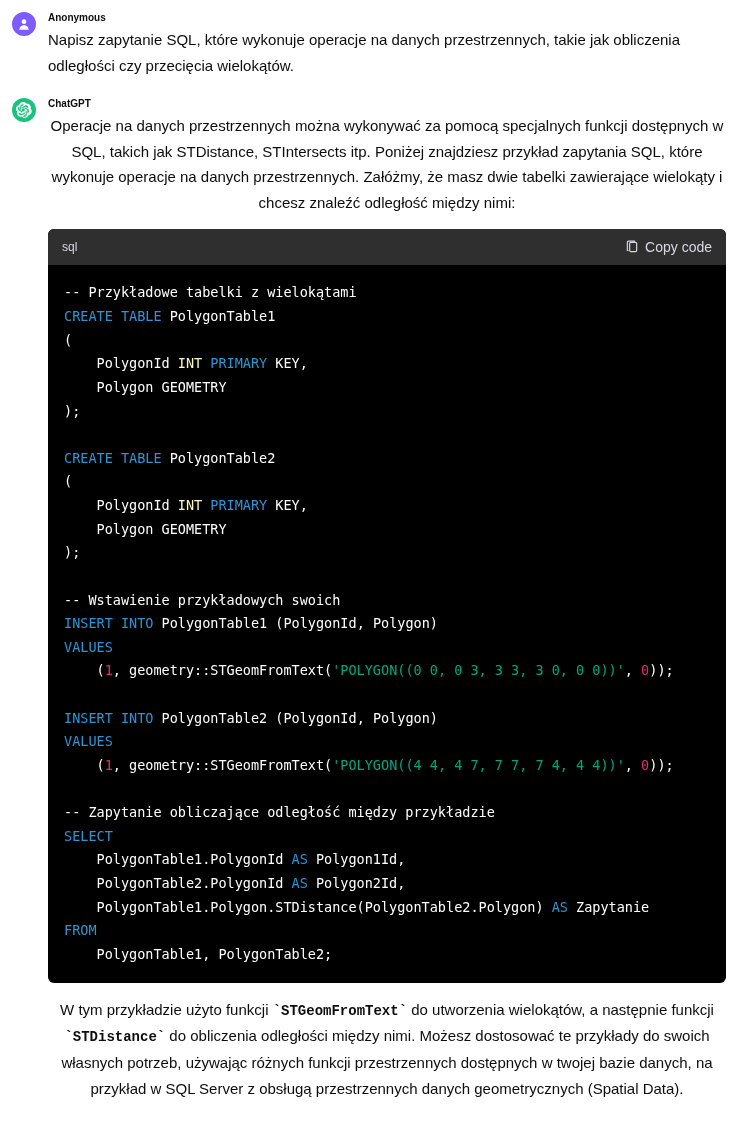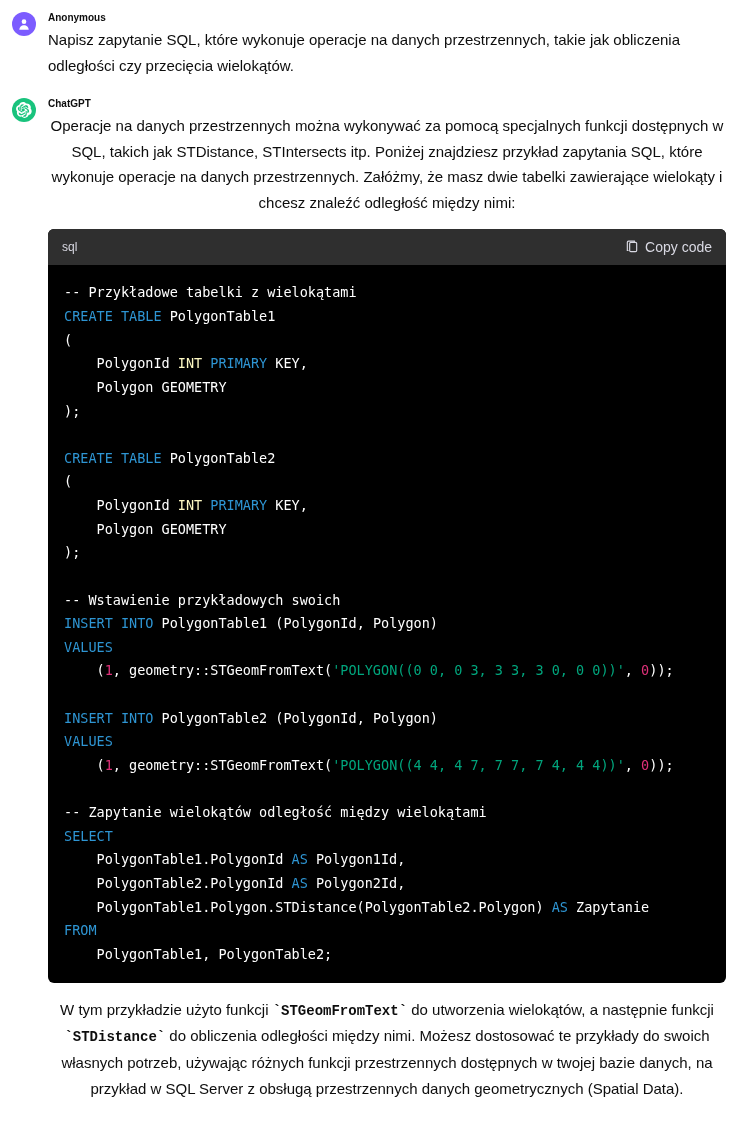--- a/index.html
+++ b/index.html
@@ -172,21 +172,21 @@
 
 <span class="tok-comment">-- Wstawienie przykładowych swoich</span>
 <span class="tok-keyword">INSERT</span> <span class="tok-keyword">INTO</span><span> PolygonTable1 (PolygonId, Polygon)</span>
 <span class="tok-keyword">VALUES</span>
 <span>    (</span><span class="tok-number">1</span><span>, geometry::STGeomFromText(</span><span class="tok-string">'POLYGON((0 0, 0 3, 3 3, 3 0, 0 0))'</span><span>, </span><span class="tok-number">0</span><span>));</span>
 
 <span class="tok-keyword">INSERT</span> <span class="tok-keyword">INTO</span><span> PolygonTable2 (PolygonId, Polygon)</span>
 <span class="tok-keyword">VALUES</span>
 <span>    (</span><span class="tok-number">1</span><span>, geometry::STGeomFromText(</span><span class="tok-string">'POLYGON((4 4, 4 7, 7 7, 7 4, 4 4))'</span><span>, </span><span class="tok-number">0</span><span>));</span>
 
-<span class="tok-comment">-- Zapytanie wielokątów odległość między wielokątami</span>
+<span class="tok-comment">-- Zapytanie obliczające odległość między przykładzie</span>
 <span class="tok-keyword">SELECT</span>
 <span>    PolygonTable1.PolygonId </span><span class="tok-keyword">AS</span><span> Polygon1Id,</span>
 <span>    PolygonTable2.PolygonId </span><span class="tok-keyword">AS</span><span> Polygon2Id,</span>
 <span>    PolygonTable1.Polygon.STDistance(PolygonTable2.Polygon) </span><span class="tok-keyword">AS</span><span> Zapytanie</span>
 <span class="tok-keyword">FROM</span>
 <span>    PolygonTable1, PolygonTable2;</span></pre>
         </div>
       </div>
 
       <p><span>W tym przykładzie użyto funkcji </span><span class="inline-code">`STGeomFromText`</span><span> do utworzenia wielokątów, a następnie funkcji </span><span class="inline-code">`STDistance`</span><span> do obliczenia odległości między nimi. Możesz dostosować te przykłady do swoich własnych potrzeb, używając różnych funkcji przestrzennych dostępnych w twojej bazie danych, na przykład w SQL Server z obsługą przestrzennych danych geometrycznych (Spatial Data).</span></p>

